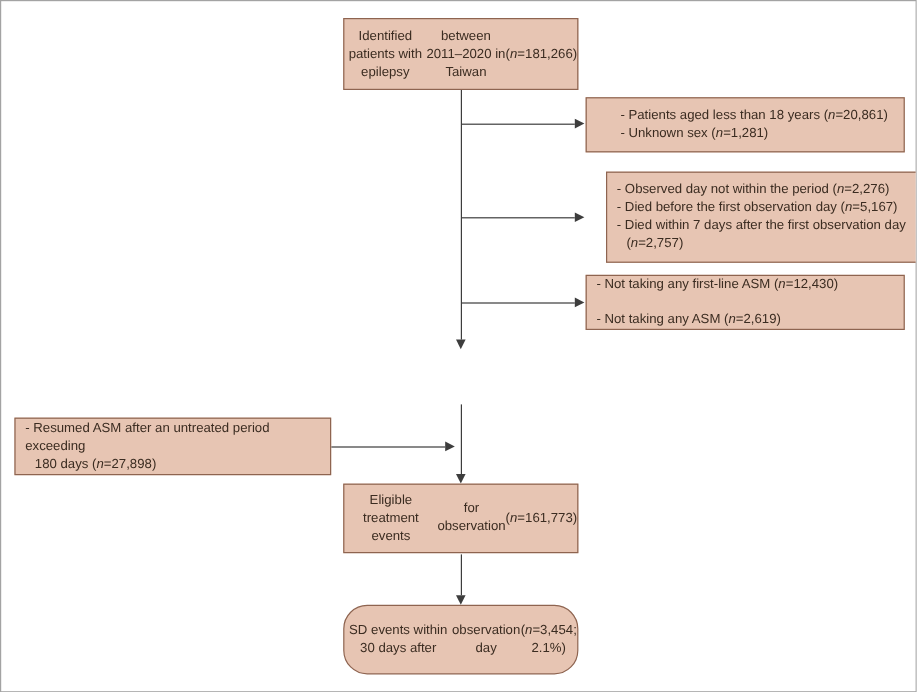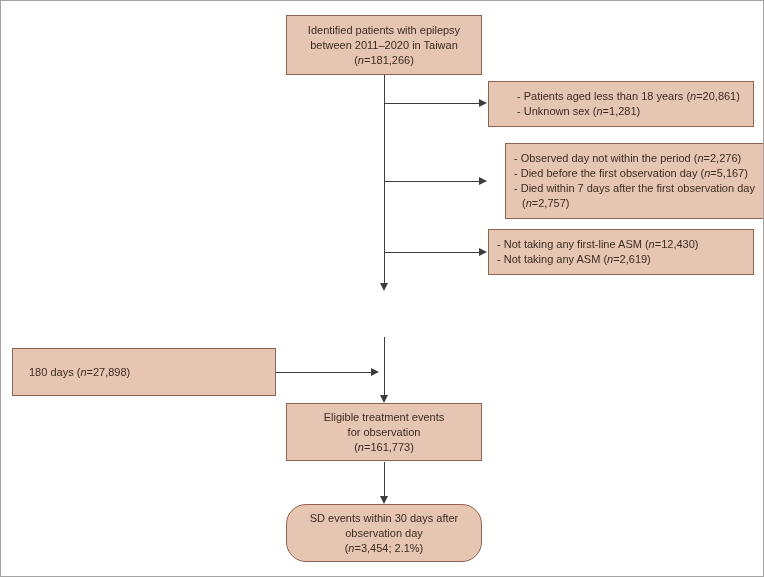--- a/index.html
+++ b/index.html
@@ -24,21 +24,21 @@
   .box{
     position:absolute;
     background:var(--box-fill);
     border:1px solid var(--box-border);
     box-sizing:border-box;
     font-size:11px;
     line-height:15px;
     color:var(--text);
   }
   .box.centered{
-    display:flex;flex-direction:column;
+    display:flex;
     align-items:center;justify-content:center;
     text-align:center;
   }
   .box.leftalign{
     display:flex;flex-direction:column;
     justify-content:center;
     text-align:left;
     padding:0 8px;
   }
   .box .cont{padding-left:8px;}
@@ -108,22 +108,23 @@
     <span>- Unknown sex (<i>n</i>=1,281)</span>
   </div>
 
   <div class="box leftalign" style="left:504px;top:142px;width:266px;height:76px;">
     <span>- Observed day not within the period (<i>n</i>=2,276)</span>
     <span>- Died before the first observation day (<i>n</i>=5,167)</span>
     <span>- Died within 7 days after the first observation day</span>
     <span class="cont">(<i>n</i>=2,757)</span>
   </div>
 
-  <div class="box leftalign" style="left:487px;top:228px;width:266px;height:46px;">
+  <div class="box leftalign" style="left:487px;top:228px;width:266px;height:46px;justify-content:space-between;">
     <span>- Not taking any first-line ASM (<i>n</i>=12,430)</span>
     <span>- Not taking any ASM (<i>n</i>=2,619)</span>
   </div>
 
   <div class="box leftalign" style="left:11px;top:347px;width:264px;height:48px;">
+    <span>- Resumed ASM after an untreated period exceeding</span>
     <span class="cont">180 days (<i>n</i>=27,898)</span>
   </div>
 
 </div>
 
 </body></html>

